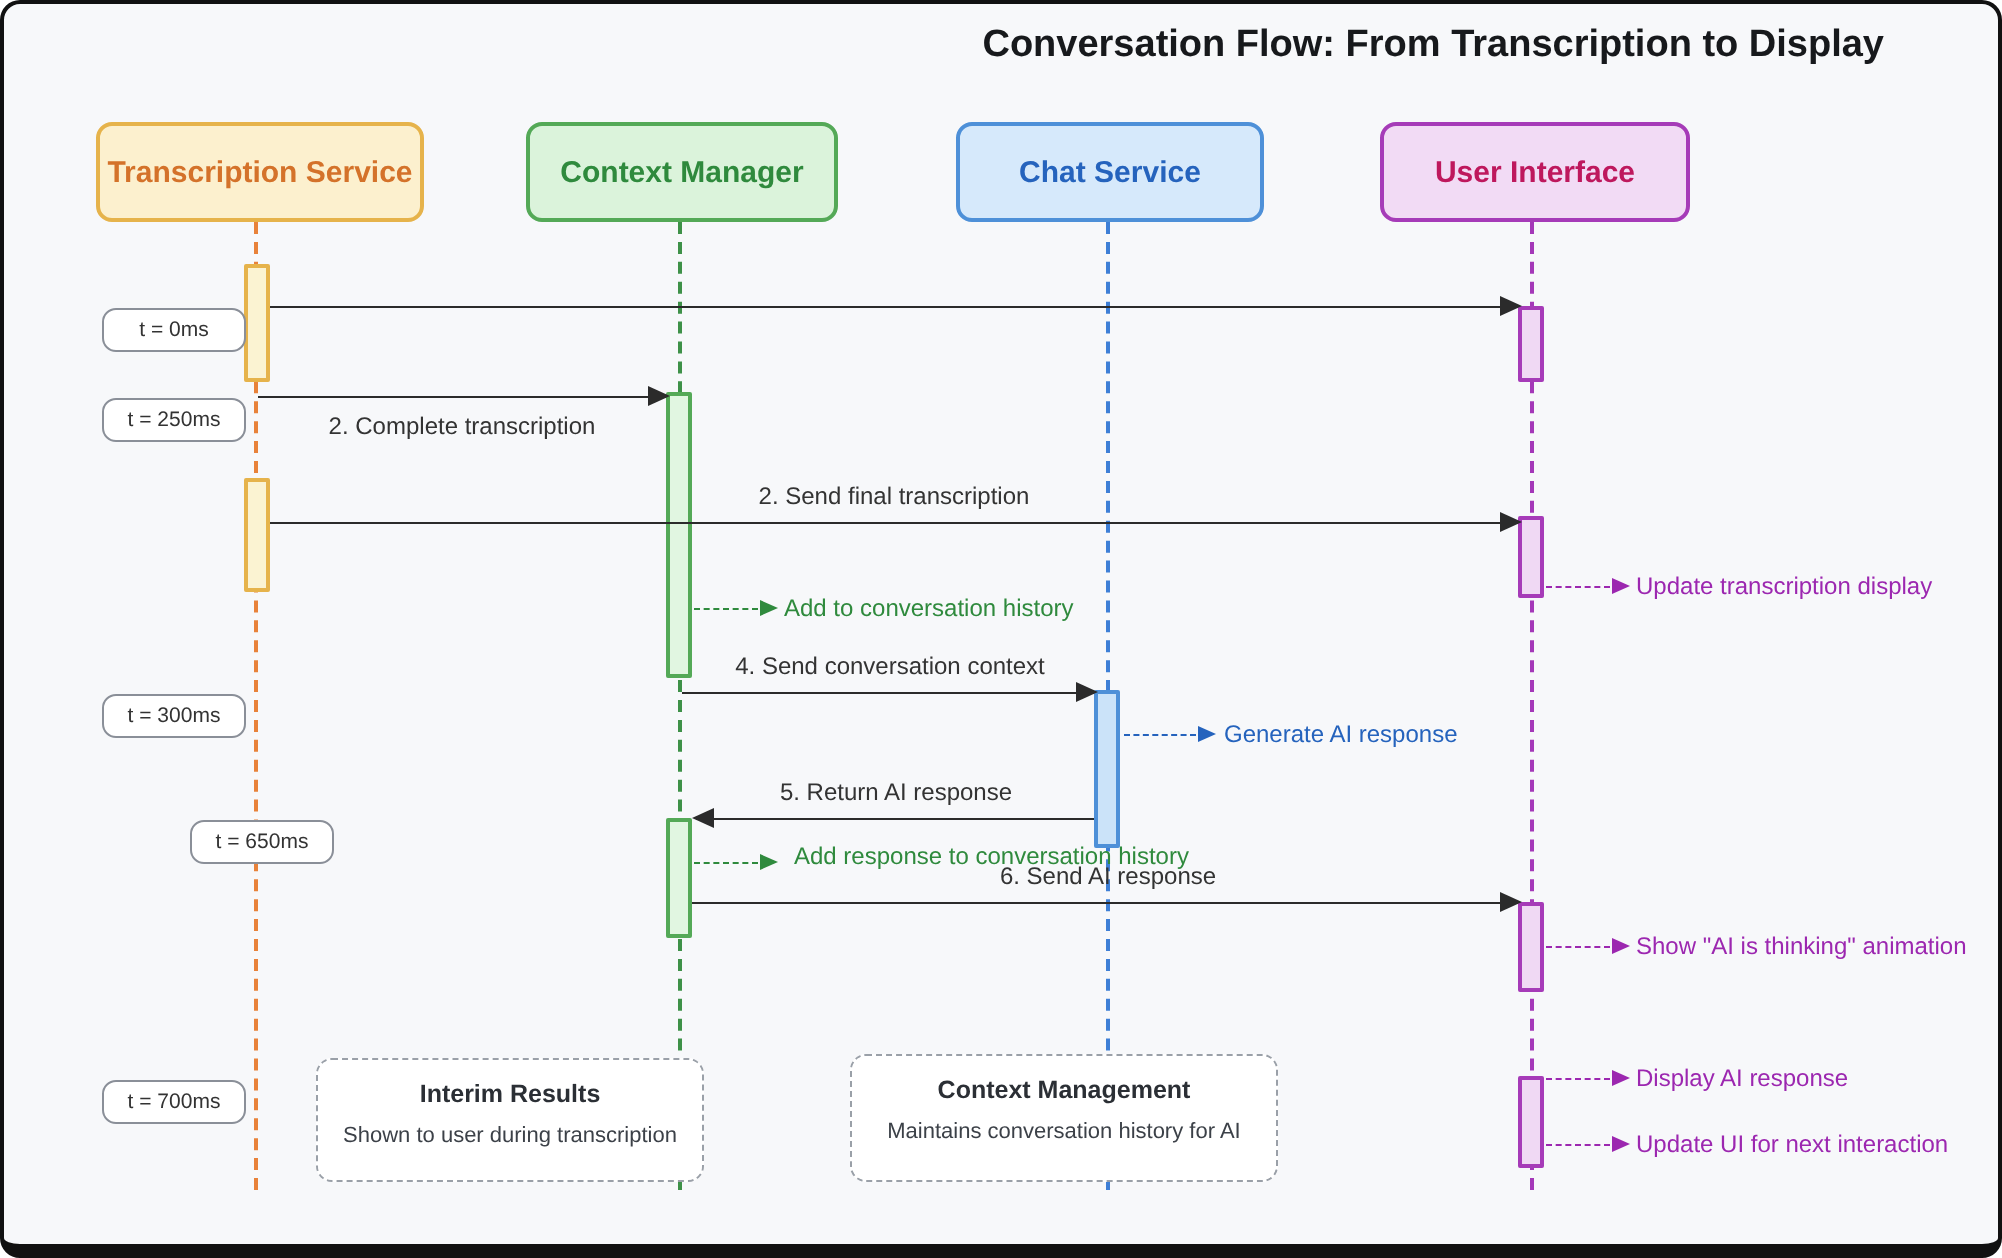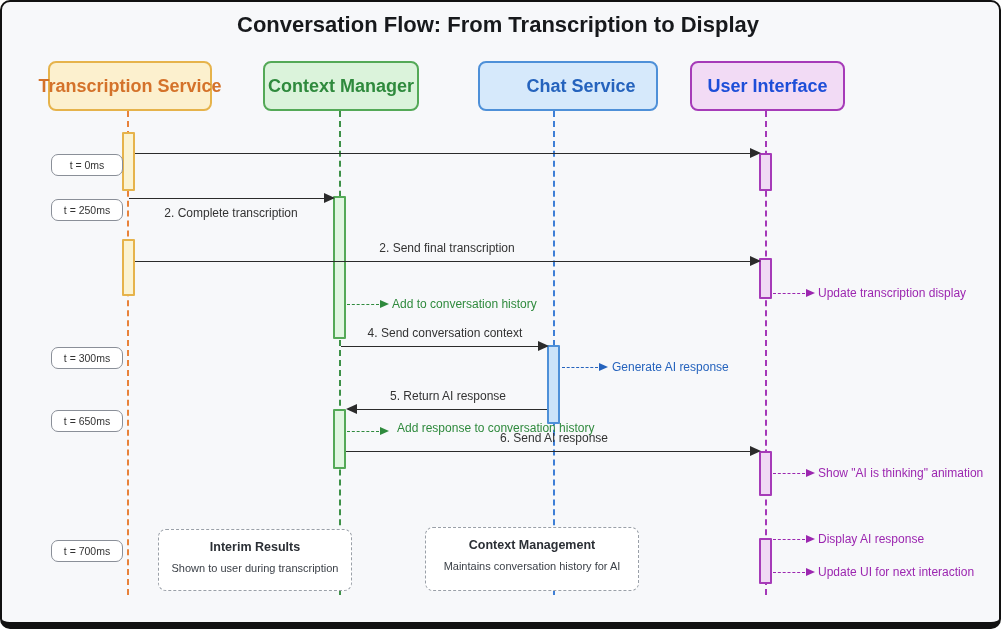--- a/index.html
+++ b/index.html
@@ -2,29 +2,29 @@
 <html><head>
 <meta charset="utf-8">
 <style>
   html,body{margin:0;padding:0;background:#ffffff;}
   .frame{
     position:relative;width:997px;height:620px;
     border:2px solid #111;border-bottom:7px solid #111;border-radius:10px;
     background:#f7f8fa;overflow:hidden;
     font-family:"Liberation Sans",sans-serif;box-sizing:content-box;
   }
-  .title{position:absolute;left:0;top:10px;width:940px;text-align:center;
-    font-size:22px;font-weight:bold;color:#17191c;padding-left:26px;}
+  .title{position:absolute;left:0;top:10px;width:940px;text-align:right;
+    font-size:19px;font-weight:bold;color:#17191c;}
   .actor{position:absolute;top:59px;height:46px;border:2px solid;border-radius:8px;
     display:flex;align-items:center;justify-content:center;
-    font-weight:bold;font-size:18px;white-space:nowrap;}
+    font-weight:bold;font-size:15px;white-space:nowrap;}
   .actor-ts{background:#FCF0CE;border-color:#E6B34B;color:#D4722A;}
   .actor-cm{background:#DBF3DB;border-color:#54A957;color:#2F8A3D;}
   .actor-cs{background:#D6E9FB;border-color:#4E90D8;color:#2563BD;}
-  .actor-ui{background:#F2DBF5;border-color:#A63BB8;color:#1d4ed8;}
+  .actor-ui{background:#F2DBF5;border-color:#A63BB8;color:#be185d;}
   .lifeline{position:absolute;top:109px;height:484px;width:0;border-left:2px dashed;}
   .ll-ts{border-color:#E8823A;} .ll-cm{border-color:#3E9148;}
   .ll-cs{border-color:#3E7FD6;} .ll-ui{border-color:#A438B8;}
   .bar{position:absolute;width:9px;border:2px solid;border-radius:1px;}
   .bar-ts{background:#FBF3D2;border-color:#E6B34B;}
   .bar-cm{background:#E1F6E1;border-color:#54A957;}
   .bar-cs{background:#CBE3F9;border-color:#4E90D8;}
   .bar-ui{background:#F0D9F4;border-color:#A63BB8;}
   .mline{position:absolute;height:0;border-top:1.6px solid #2b2b2b;}
   .mhead-r{position:absolute;right:-2px;top:-6.5px;width:0;height:0;
@@ -63,21 +63,21 @@
   <div class="lifeline ll-cm" style="left:337px;"></div>
   <div class="lifeline ll-cs" style="left:551px;"></div>
   <div class="lifeline ll-ui" style="left:763px;"></div>
 
   <div class="actor actor-ts" style="left:46px;width:160px;">
     <span>Transcription Service</span>
   </div>
   <div class="actor actor-cm" style="left:261px;width:152px;">
     <span>Context Manager</span>
   </div>
-  <div class="actor actor-cs" style="left:476px;width:150px;padding-left:26px;">
+  <div class="actor actor-cs" style="left:476px;width:150px;">
     <span>Chat Service</span>
   </div>
   <div class="actor actor-ui" style="left:688px;width:151px;">
     <span>User Interface</span>
   </div>
 
   <div class="bar bar-ts" style="left:120px;top:130px;height:55px;"></div>
   <div class="bar bar-ts" style="left:120px;top:237px;height:53px;"></div>
   <div class="bar bar-cm" style="left:331px;top:194px;height:139px;"></div>
   <div class="bar bar-cm" style="left:331px;top:407px;height:56px;"></div>
@@ -147,21 +147,21 @@
   <div class="nlabel t-purple" style="left:816px;top:530px;">Display AI response</div>
 
   <div class="narrow n-purple" style="left:771px;top:570px;width:32px;">
     <div class="nhead"></div>
   </div>
   <div class="nlabel t-purple" style="left:816px;top:563px;">Update UI for next interaction</div>
 
   <div class="tlabel" style="top:152px;">t = 0ms</div>
   <div class="tlabel" style="top:197px;">t = 250ms</div>
   <div class="tlabel" style="top:345px;">t = 300ms</div>
-  <div class="tlabel" style="top:408px;">t = 650ms</div>
+  <div class="tlabel" style="top:408px;margin-left:44px;">t = 650ms</div>
   <div class="tlabel" style="top:538px;">t = 700ms</div>
 
   <div class="bnote" style="left:156px;top:527px;width:194px;height:62px;">
     <div class="bnote-title">Interim Results</div>
     <div class="bnote-desc">Shown to user during transcription</div>
   </div>
   <div class="bnote" style="left:423px;top:525px;width:214px;height:64px;">
     <div class="bnote-title">Context Management</div>
     <div class="bnote-desc">Maintains conversation history for AI</div>
   </div>

